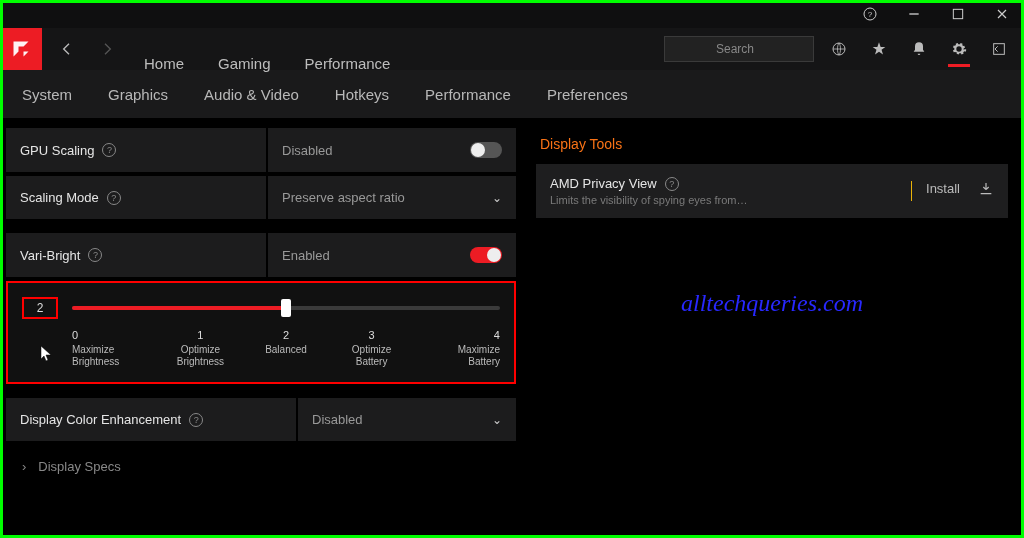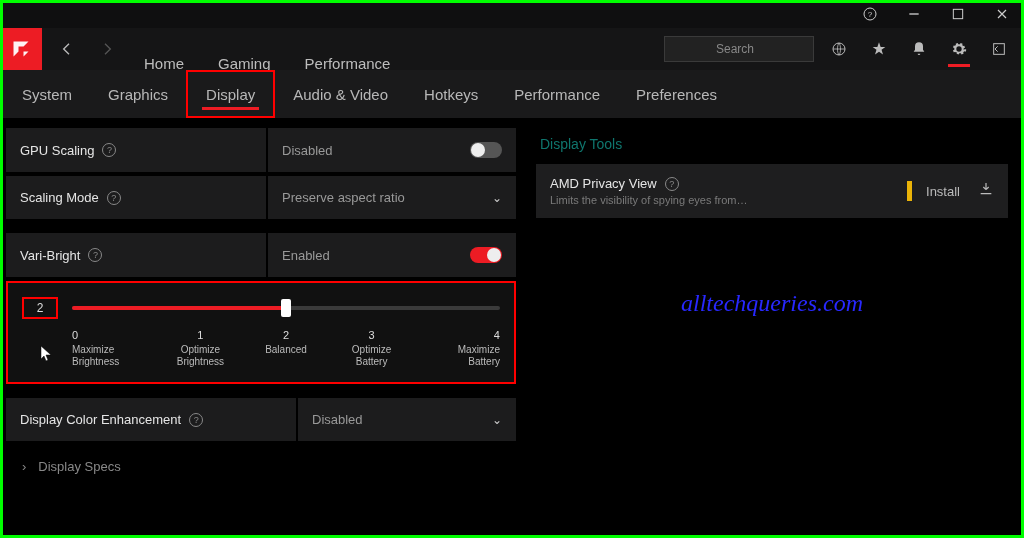--- a/index.html
+++ b/index.html
@@ -46,27 +46,27 @@
   .slider-row { display:flex; align-items:center; gap:14px; }
   .slider-val-box { width:36px; height:22px; border:2px solid #ff0000; display:flex; align-items:center; justify-content:center; color:#ddd; font-size:12px;}
   .track { flex:1; height:4px; background:#3a3a3a; position:relative; border-radius:2px;}
   .track-fill { position:absolute; left:0; top:0; bottom:0; background:#ed1c24; border-radius:2px;}
   .knob2 { position:absolute; width:10px; height:18px; background:#fff; top:-7px; transform:translateX(-50%); border-radius:2px;}
   .ticks { display:flex; margin-top:10px; margin-left:50px;}
   .tick { flex:1; text-align:center; color:#bbb; font-size:10px; line-height:1.2;}
   .tick .num { color:#ddd; font-size:11px; display:block; margin-bottom:2px;}
   .cursor-arrow { position:absolute; left:32px; top:62px; color:#fff; font-size:14px;}
 
-  .section-title { color:#0f766e; font-size:14px; margin-bottom:12px; padding-left:4px;}
+  .section-title { color:#f97316; font-size:14px; margin-bottom:12px; padding-left:4px;}
   .card { background:#1e1e1f; display:flex; align-items:center; padding:12px 14px; }
   .card-main { flex:1; }
   .card-title-row { display:flex; align-items:center; gap:8px; margin-bottom:3px;}
   .card-title { color:#e5e5e5; font-size:13px;}
   .card-sub { color:#7a7a7a; font-size:11px; overflow:hidden; white-space:nowrap; text-overflow:ellipsis; max-width:200px;}
-  .card-action { border-left:5px solid #eab308; padding-left:14px; display:flex; align-items:center; gap:18px;}
+  .card-action { border-left:1px solid #eab308; padding-left:14px; display:flex; align-items:flex-start; gap:18px;}
   .install { color:#bbb; font-size:13px; cursor:pointer;}
   .dl-icon { color:#bbb; cursor:pointer;}
 
   .watermark { color:#2828ff; font-size:24px; font-family: Georgia, 'Times New Roman', serif; margin-top:72px; text-align:center;font-style:italic;}
 
   .specs { display:flex; align-items:center; gap:12px; padding:14px 16px; color:#888; font-size:13px; cursor:pointer;}
   svg.icn { width:16px; height:16px; fill:currentColor; }
 </style>
 </head>
 <body>
@@ -147,21 +147,20 @@
       <svg class="icn" viewBox="0 0 24 24">
         <rect x="4" y="4" width="16" height="16" fill="none" stroke="#bbb" stroke-width="1.5"></rect>
         <path d="M10 8l-4 4 4 4" fill="none" stroke="#bbb" stroke-width="1.5"></path>
       </svg>
     </div>
 </div>
 
 <div class="subtabs">
   <div class="subtab">System</div>
   <div class="subtab">Graphics</div>
-  <div class="subtab active-box">Display</div>
   <div class="subtab">Audio &amp; Video</div>
   <div class="subtab">Hotkeys</div>
   <div class="subtab">Performance</div>
   <div class="subtab">Preferences</div>
 </div>
 
 <div class="content">
   <div class="left">
 
     <div class="row-split">

